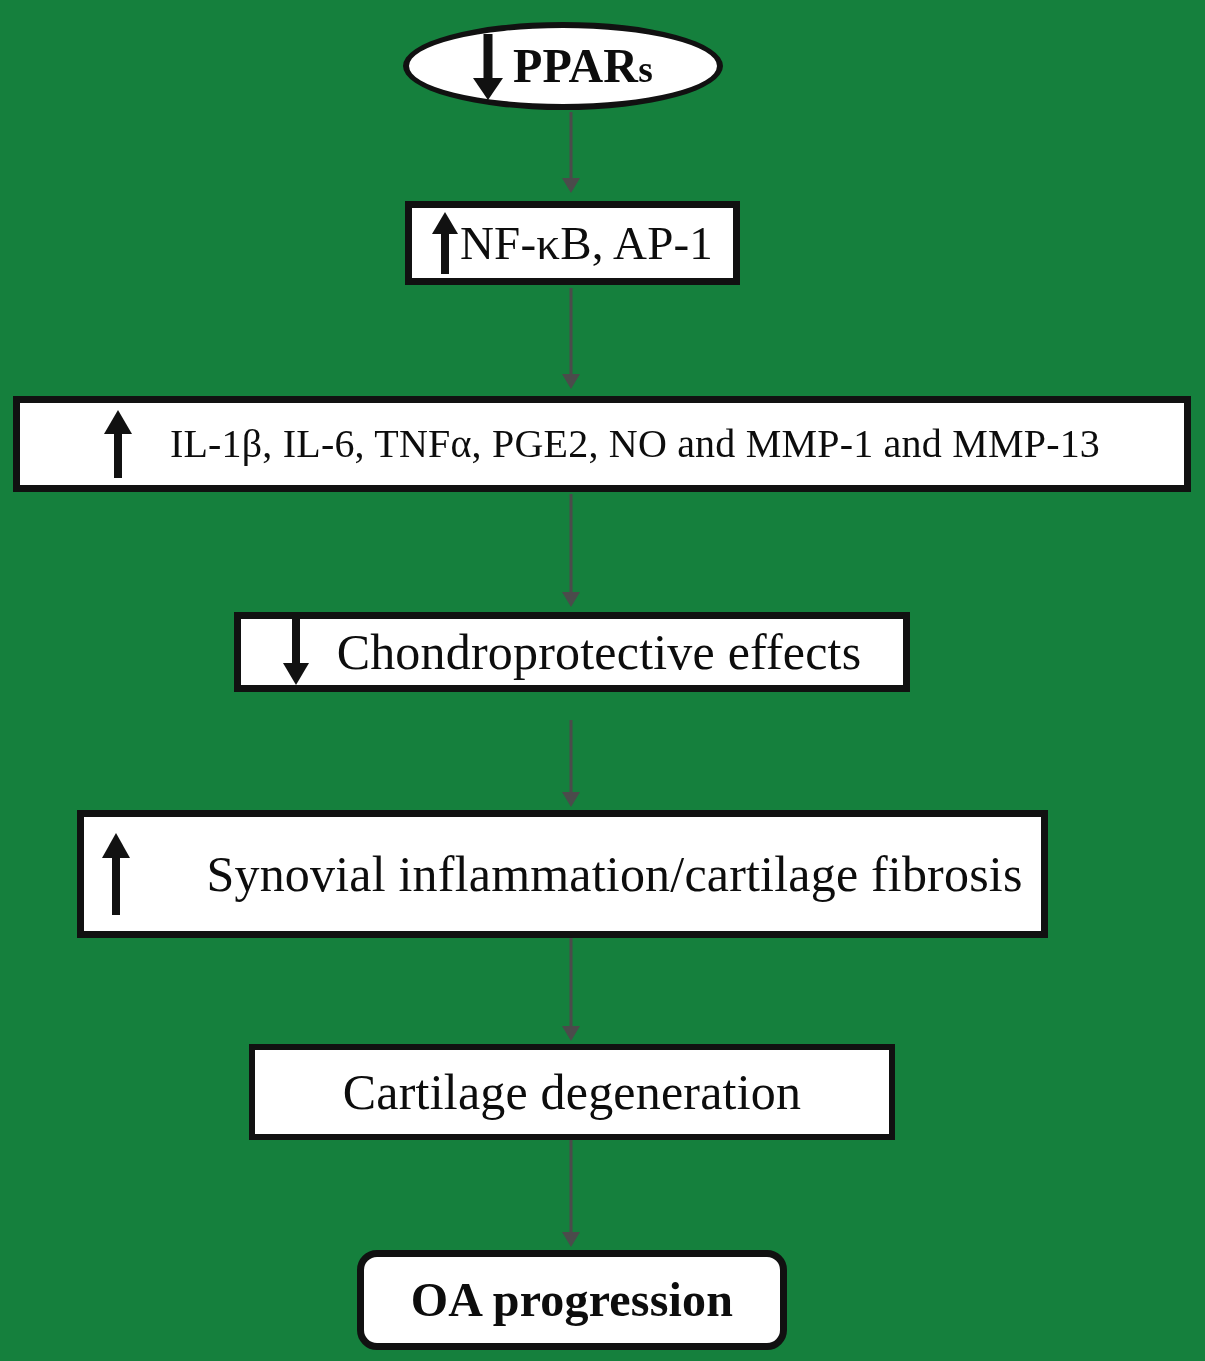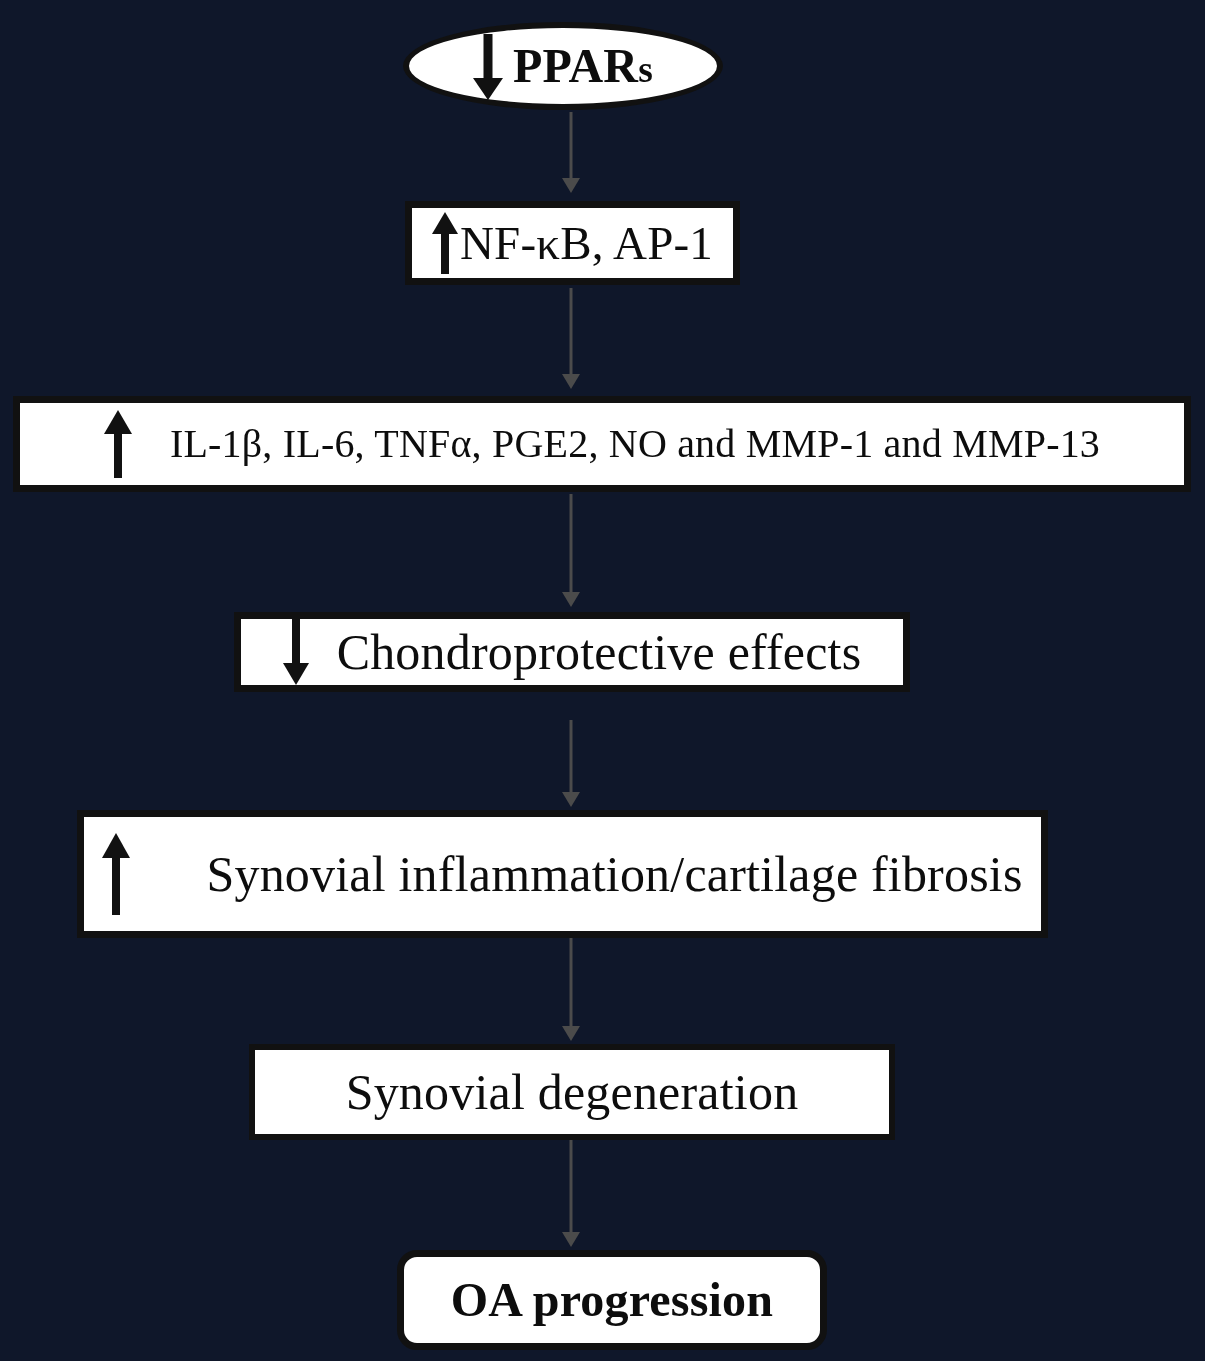--- a/index.html
+++ b/index.html
@@ -8,41 +8,40 @@
     background: #ffffff;
   }
   body {
     font-family: "Liberation Serif", "DejaVu Serif", serif;
     color: #0d0d0d;
   }
   #canvas {
     position: relative;
     width: 1205px;
     height: 1361px;
-    background: #0f172a;
+    background: #15803d;
     overflow: hidden;
   }
   .node {
     position: absolute;
     box-sizing: border-box;
     background: #ffffff;
     display: flex;
     align-items: center;
     justify-content: center;
   }
   .node.box {
     border: 7px solid #111111;
   }
   .node.box-thin {
     border: 6px solid #111111;
   }
   .node.rounded {
     border: 7px solid #111111;
     border-radius: 20px;
-    margin-left: 40px;
   }
   .node.ellipse {
     border: 6px solid #111111;
     border-radius: 50% / 50%;
   }
   .label {
     white-space: nowrap;
     line-height: 1;
     letter-spacing: 0.2px;
   }
@@ -158,21 +157,21 @@
     </span>
     <span class="label" style="font-size:50px;margin-left:36px;">Synovial inflammation/cartilage fibrosis</span>
   </div>
 
   <div class="connector" style="left:556px; top:938px; width:30px; height:108px;">
     <span class="line" style="height:94px;"></span>
     <span class="tip" style="top:88px;"></span>
   </div>
 
   <div class="node box-thin" style="left:249px; top:1044px; width:646px; height:96px;">
-    <span class="label" style="font-size:50px;">Synovial degeneration</span>
+    <span class="label" style="font-size:50px;">Cartilage degeneration</span>
   </div>
 
   <div class="connector" style="left:556px; top:1140px; width:30px; height:112px;">
     <span class="line" style="height:98px;"></span>
     <span class="tip" style="top:92px;"></span>
   </div>
 
   <div class="node rounded" style="left:357px; top:1250px; width:430px; height:100px;">
     <span class="label bold" style="font-size:48px;">OA progression</span>
   </div>

